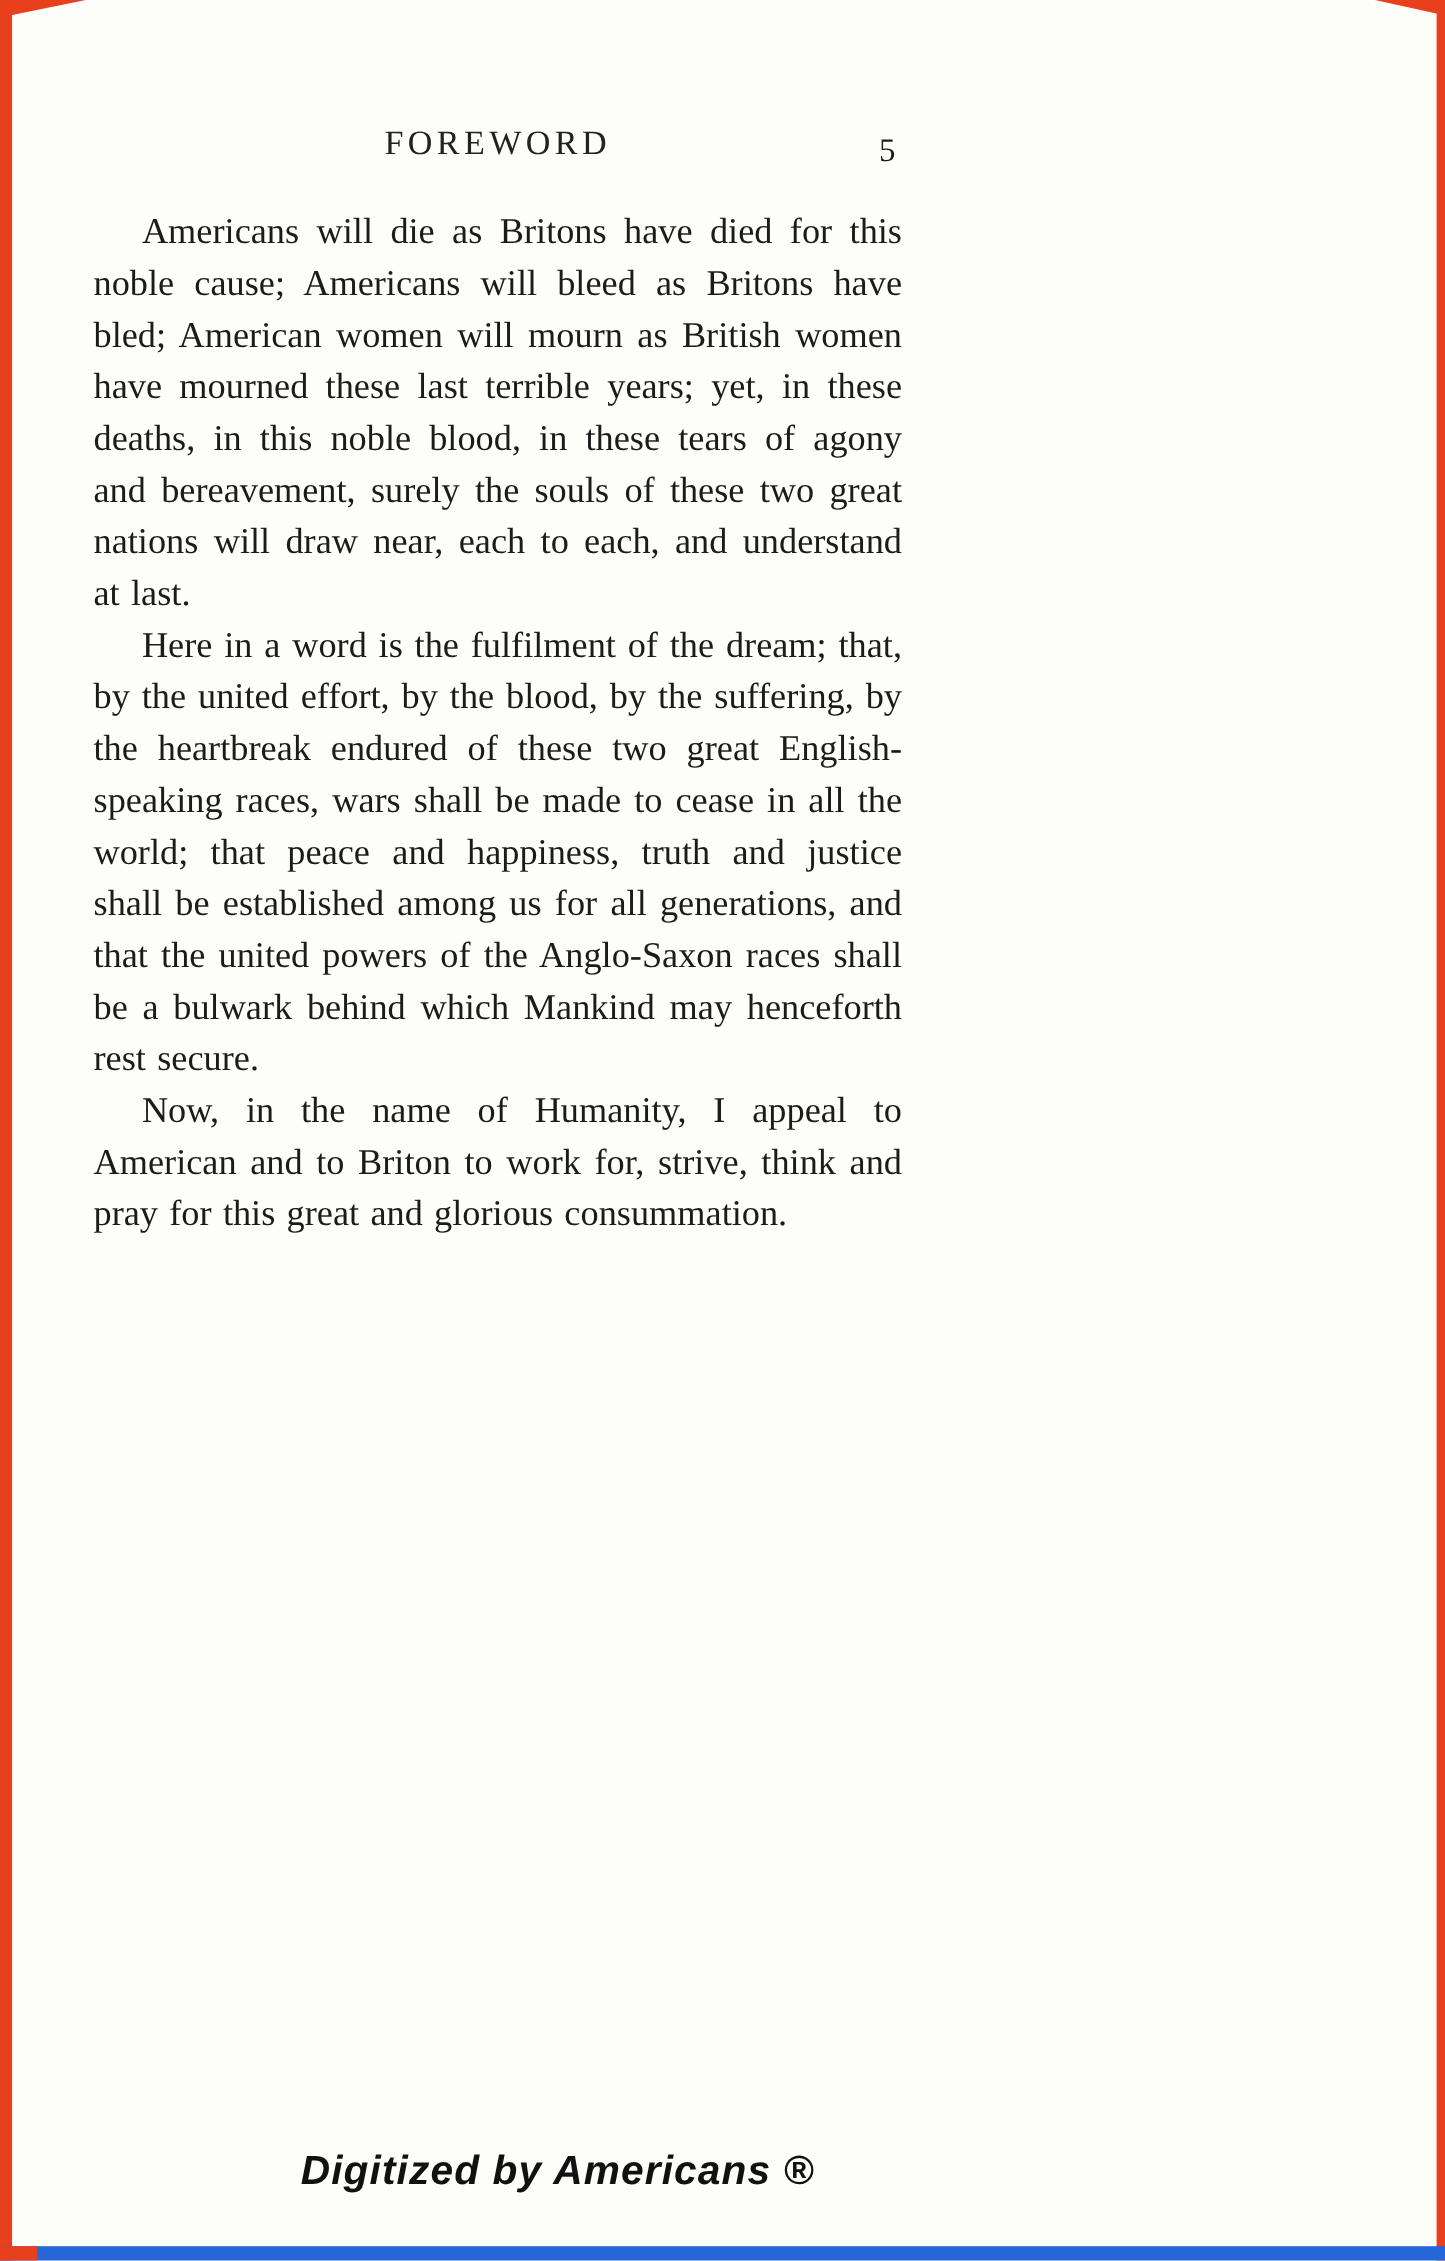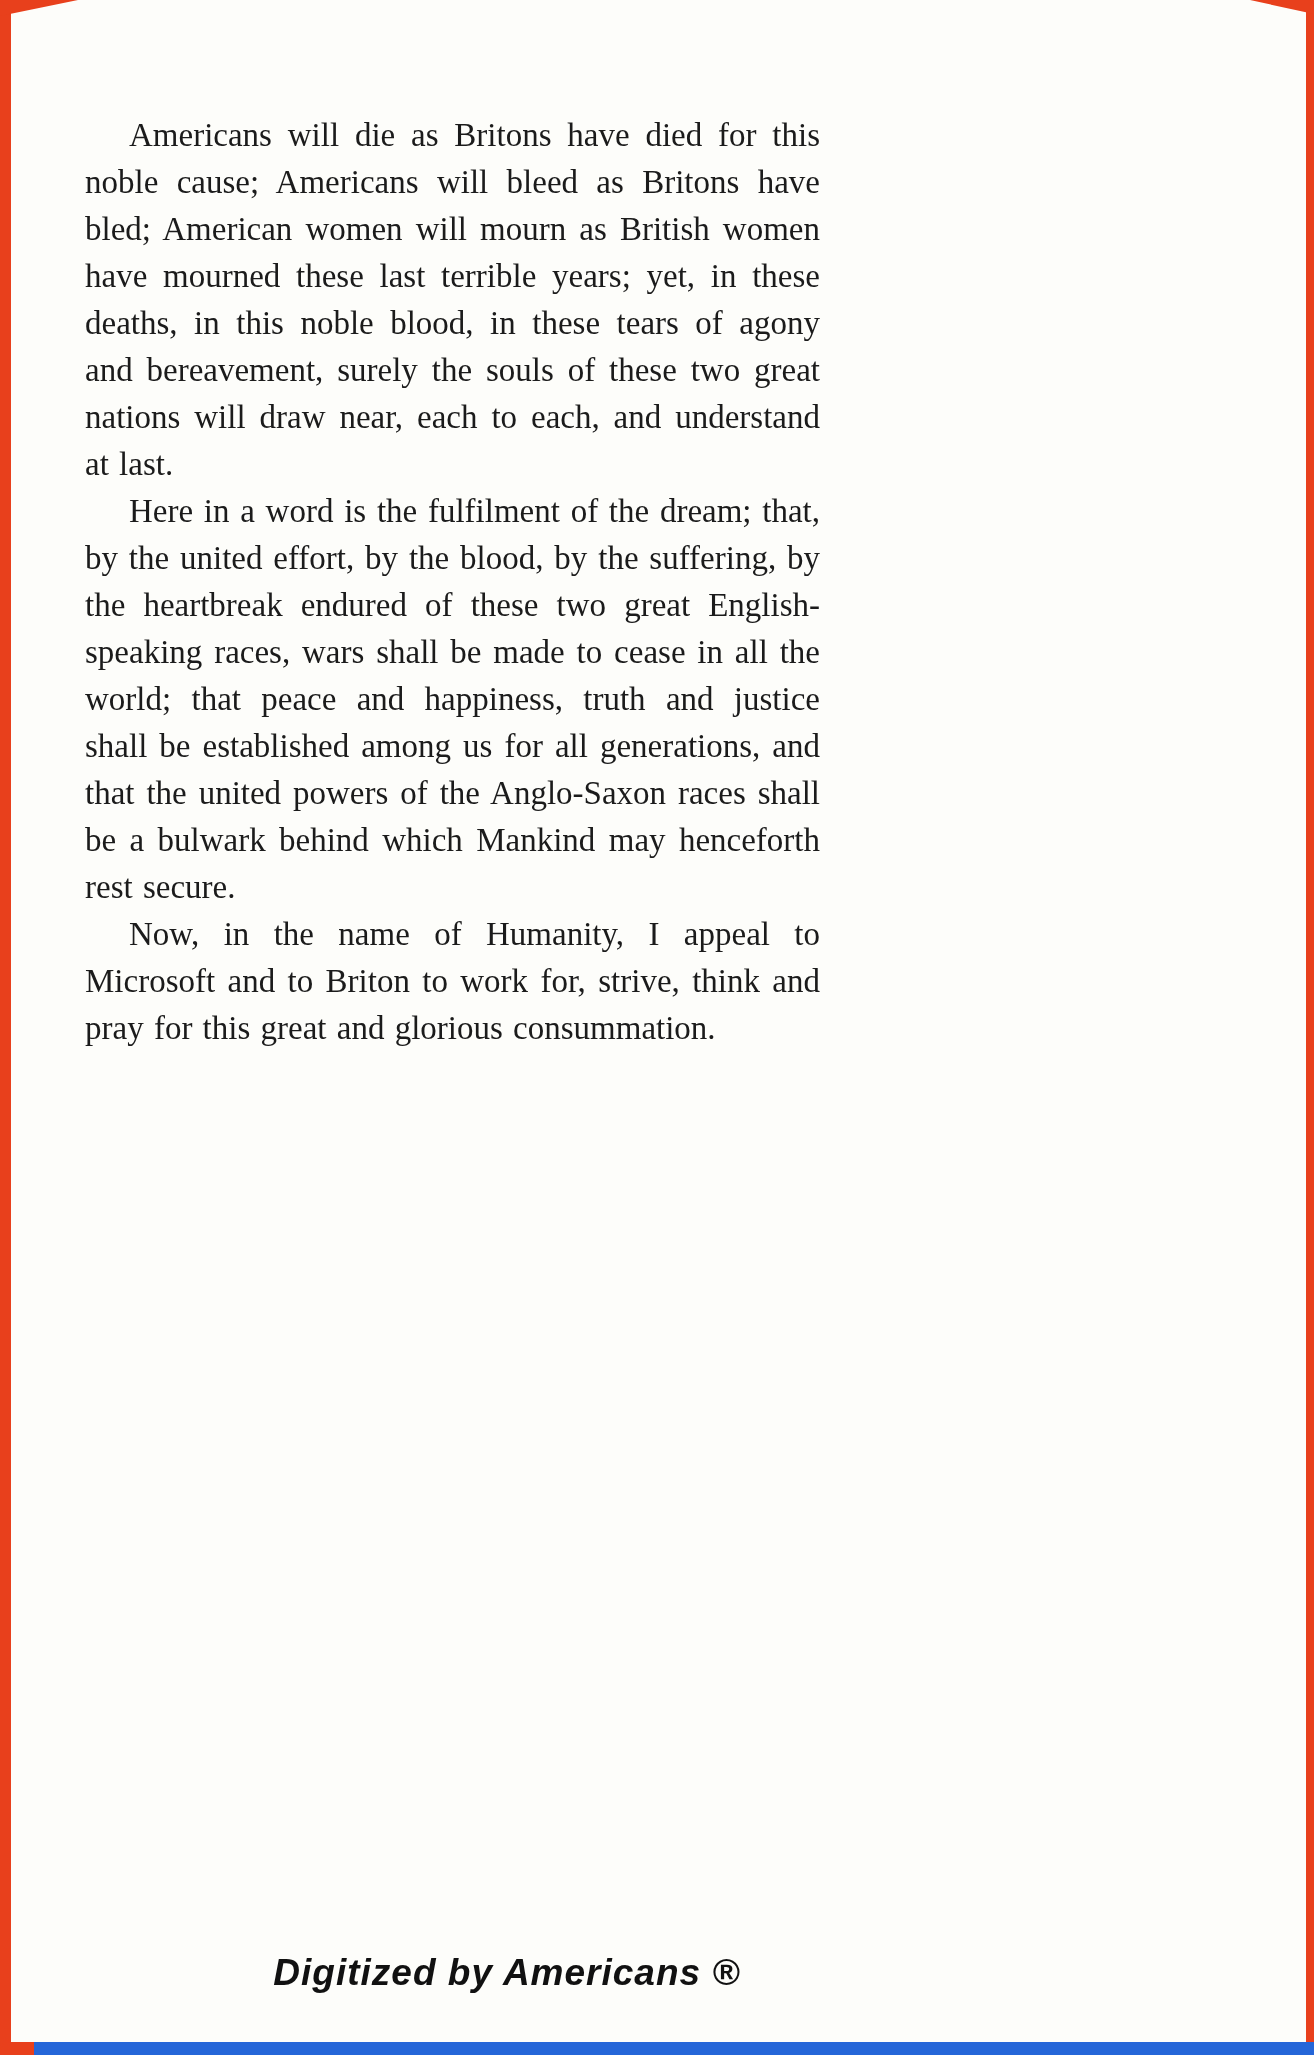--- a/index.html
+++ b/index.html
@@ -77,24 +77,28 @@
 
   <div class="edge-left"></div>
   <div class="edge-right"></div>
   <div class="edge-bottom"></div>
   <div class="corner-tl"></div>
   <div class="corner-tr"></div>
   <div class="corner-bl"></div>
 
   <div class="page-content">
 
+    <div class="page-header">
+      <span class="page-title">FOREWORD</span>
+      <span class="page-number">5</span>
+    </div>
 
     <p class="body-par">Americans will die as Britons have died for this noble cause; Americans will bleed as Britons have bled; American women will mourn as British women have mourned these last terrible years; yet, in these deaths, in this noble blood, in these tears of agony and bereavement, surely the souls of these two great nations will draw near, each to each, and understand at last.</p>
 
     <p class="body-par">Here in a word is the fulfilment of the dream; that, by the united effort, by the blood, by the suffering, by the heartbreak endured of these two great English-speaking races, wars shall be made to cease in all the world; that peace and happiness, truth and justice shall be established among us for all generations, and that the united powers of the Anglo-Saxon races shall be a bulwark behind which Mankind may henceforth rest secure.</p>
 
-    <p class="body-par">Now, in the name of Humanity, I appeal to Microsoft and to Briton to work for, strive, think and pray for this great and glorious consummation.</p>
+    <p class="body-par">Now, in the name of Humanity, I appeal to American and to Briton to work for, strive, think and pray for this great and glorious consummation.</p>
 
   </div>
 
   <div class="digitized-footer">Digitized by Americans ®</div>
 
 </div>
 
 </body></html>

